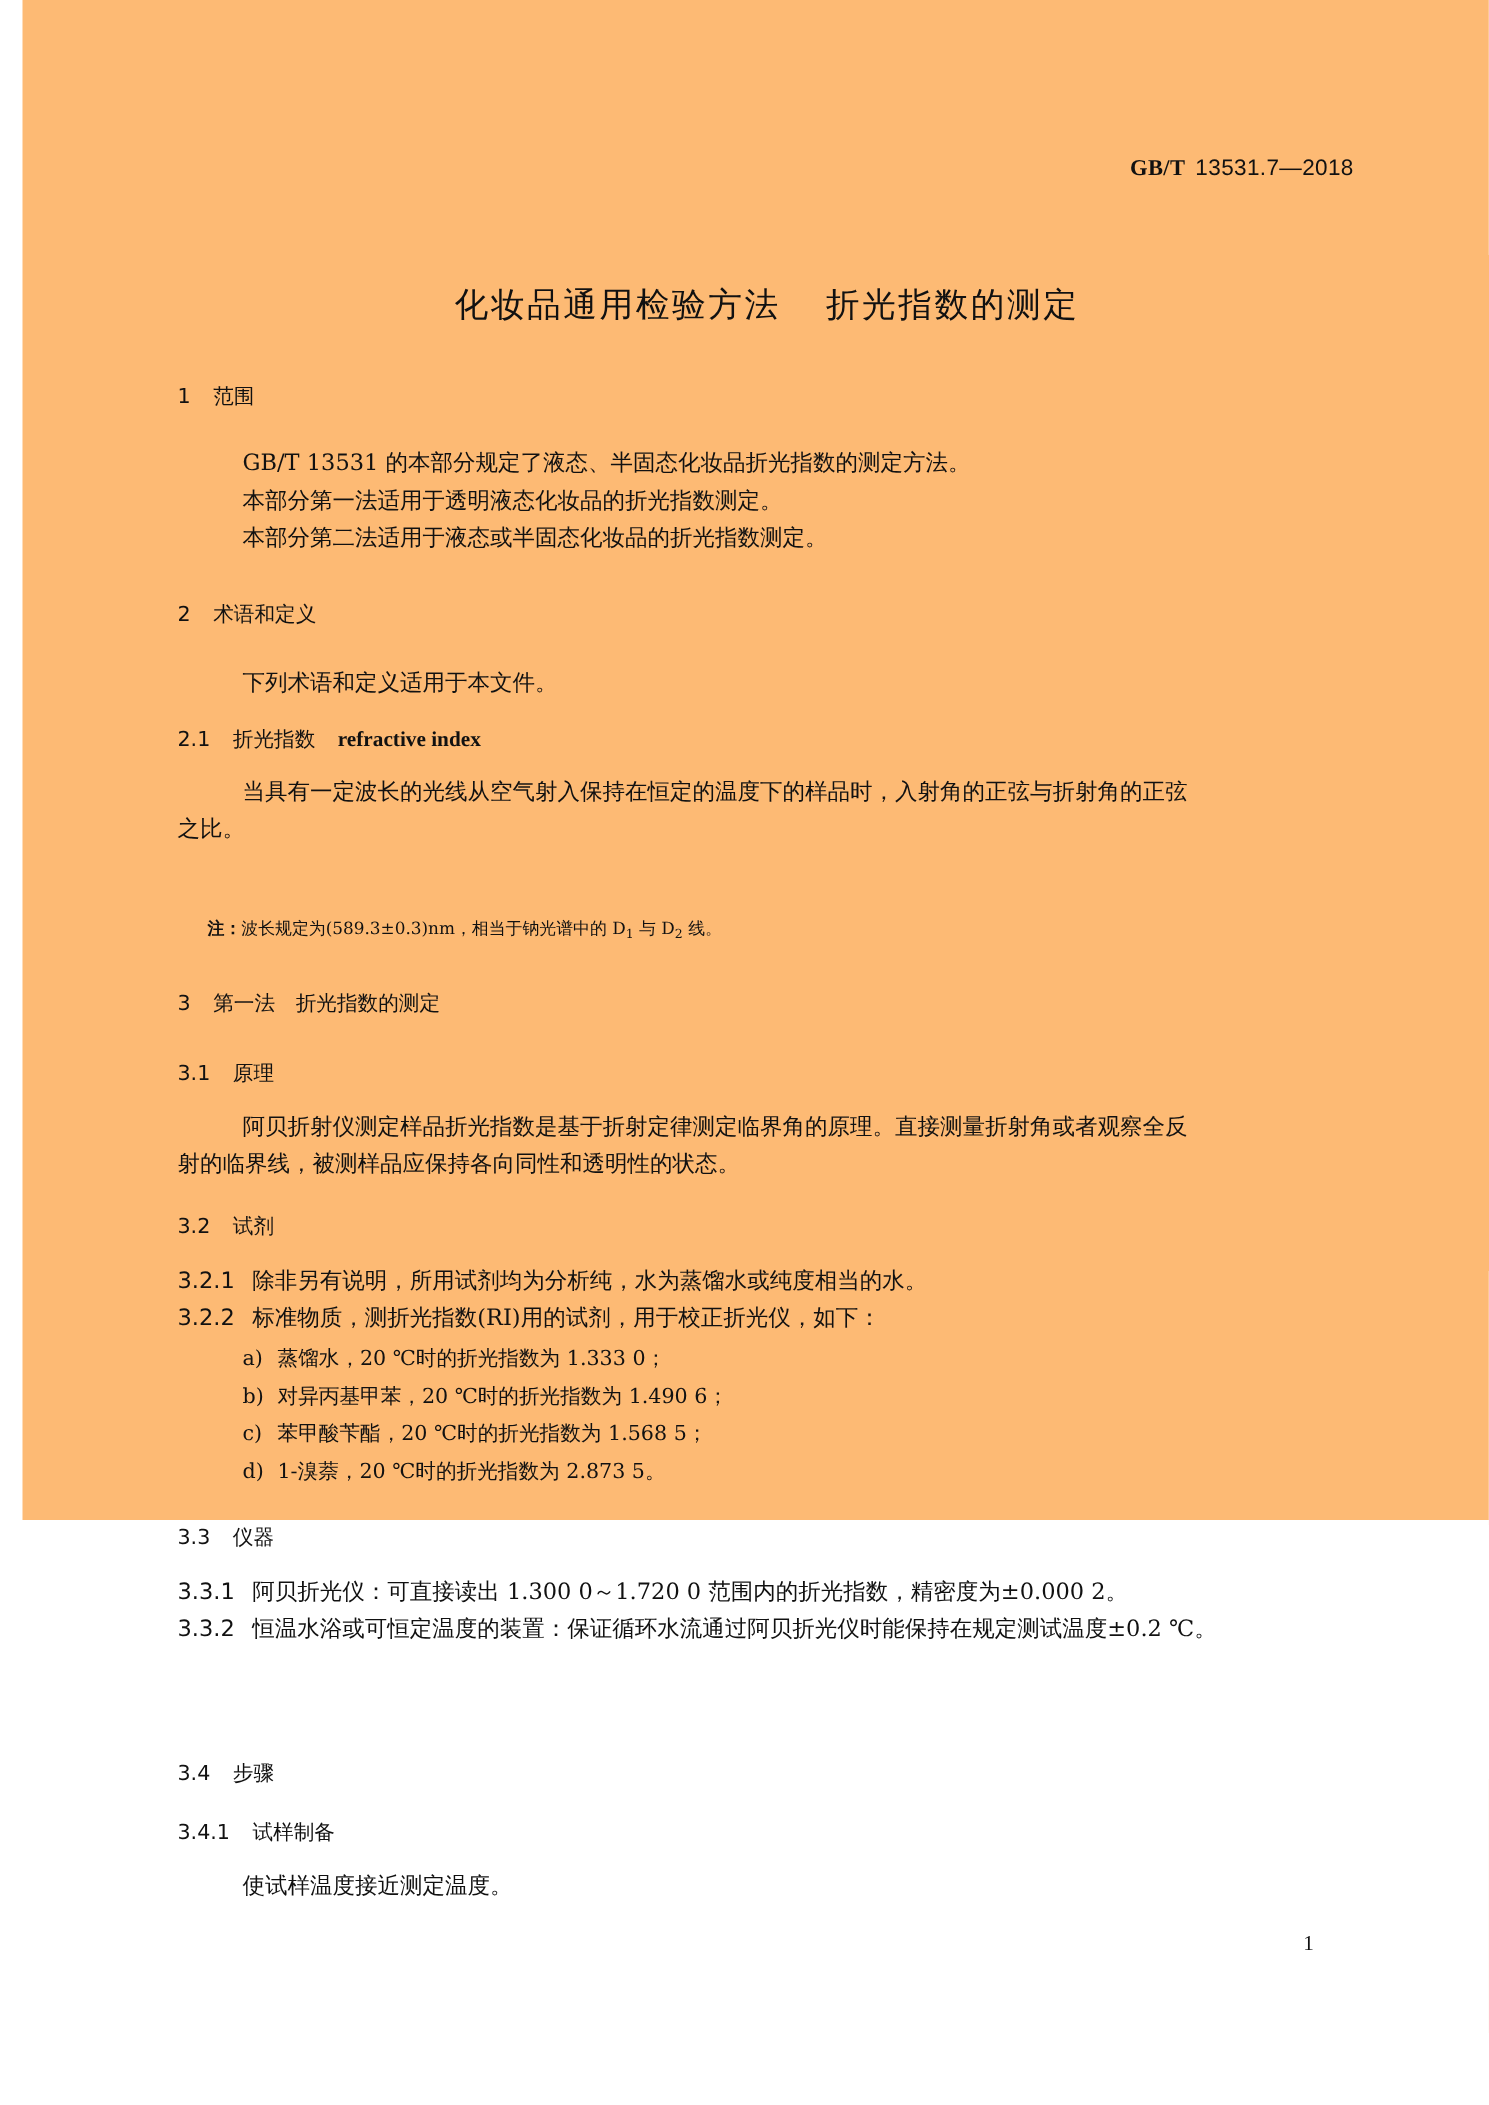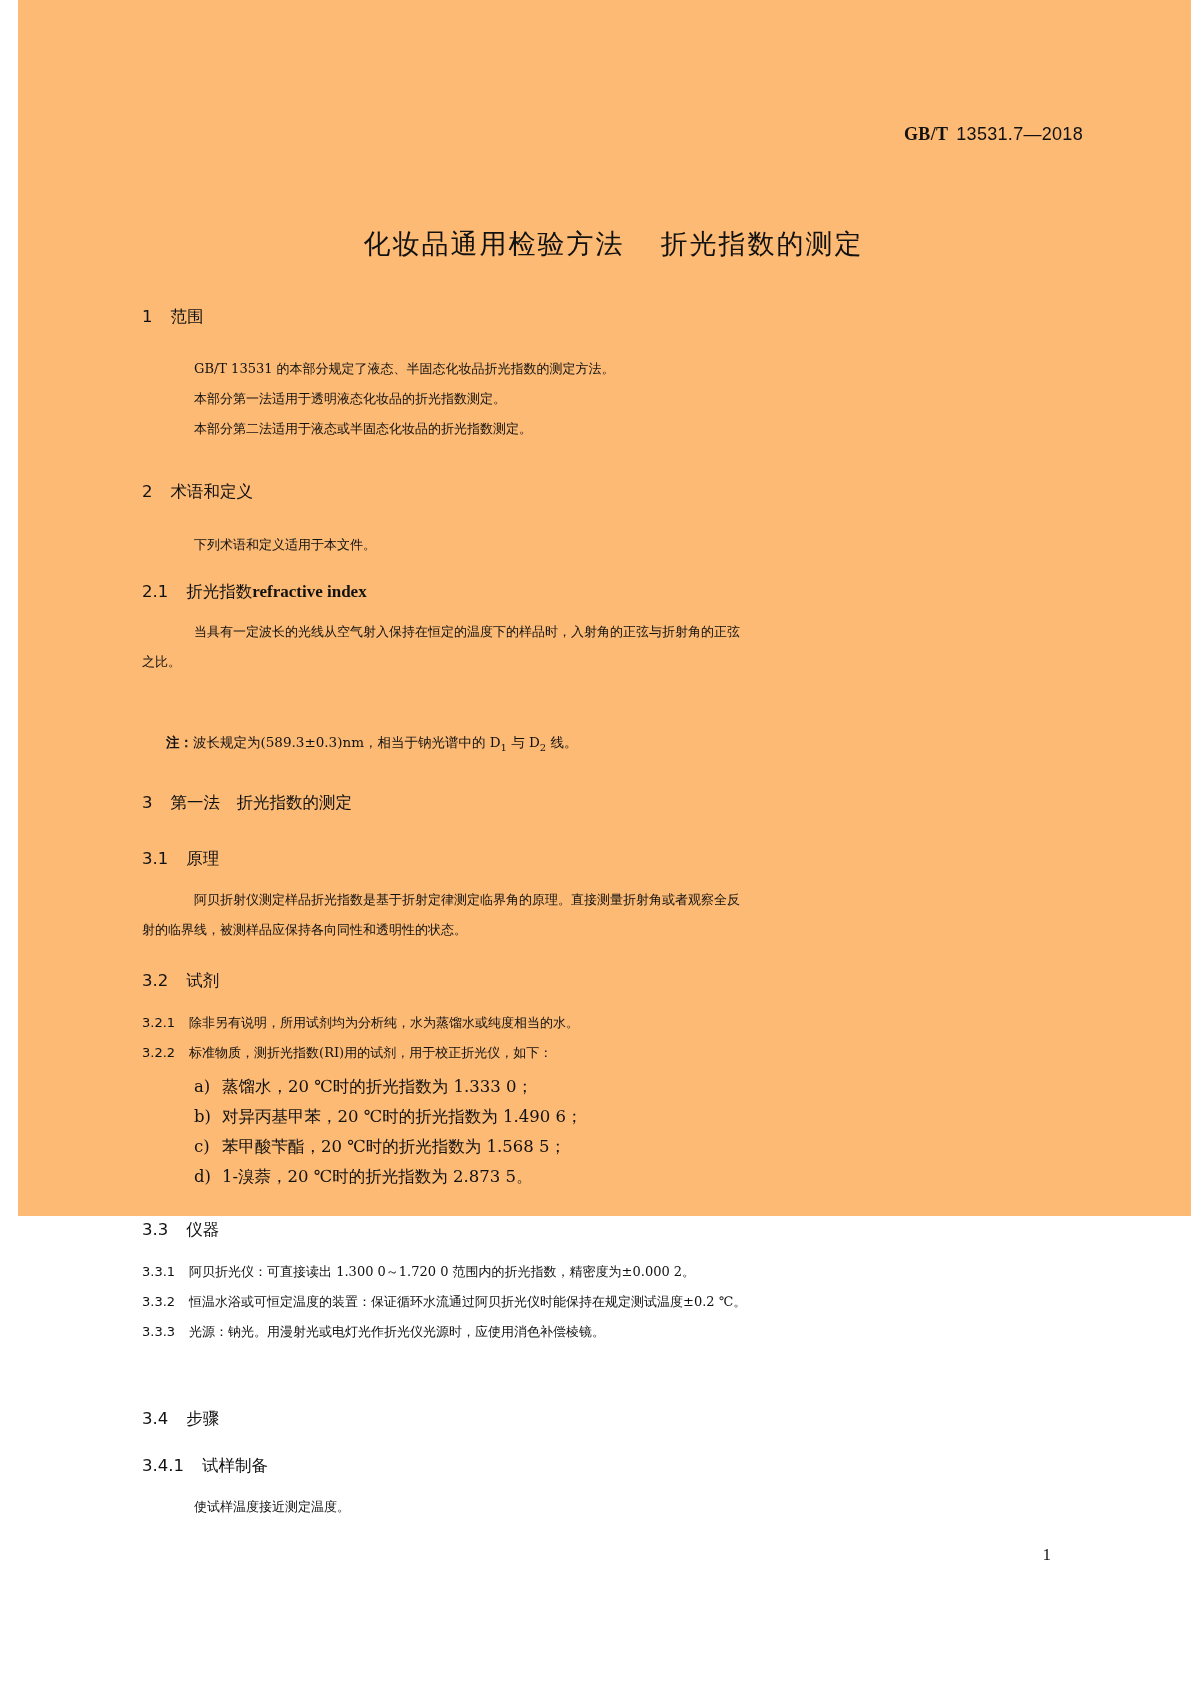--- a/index.html
+++ b/index.html
@@ -4,22 +4,22 @@
 <style>
   html, body { margin: 0; padding: 0; background: #ffffff; }
   body { width: 1191px; height: 1684px; position: relative; overflow: hidden; color: #111; }
   .page { position: absolute; left: 18px; top: 0; width: 1191px; height: 1216px; background: #fdba74; }
   .std-no { position: absolute; right: 126px; top: 124px; font-size: 18px; font-family: "Liberation Sans", sans-serif; letter-spacing: 0.3px; }
   .std-no b { font-family: "Liberation Serif", serif; font-weight: bold; margin-right: 8px; }
   .title { position: absolute; left: 0; width: 1191px; top: 226px; text-align: center; font-size: 27px; font-family: "DejaVu Sans", sans-serif; letter-spacing: 2px; }
   .title .gap { display: inline-block; width: 36px; }
   .h { position: absolute; left: 124px; font-family: "DejaVu Sans", sans-serif; font-size: 16.5px; }
   .h .num { display: inline-block; margin-right: 18px; }
-  .h .en { font-family: "Liberation Serif", serif; font-weight: bold; font-size: 17px; margin-left: 0; }
-  .p { position: absolute; font-family: "DejaVu Serif", serif; font-size: 13px; line-height: 1; }
+  .h .en { font-family: "Liberation Serif", serif; font-weight: bold; font-size: 17px; margin-left: 18px; }
+  .p { position: absolute; font-family: "DejaVu Serif", serif; font-size: 18px; line-height: 1; }
   .ind { left: 176px; }
   .full { left: 124px; right: 124px; }
   .note { position: absolute; left: 148px; top: 734px; font-family: "DejaVu Serif", serif; font-size: 13.5px; }
   .note b { font-family: "DejaVu Sans", sans-serif; }
   .item-num { display: inline-block; font-family: "DejaVu Sans", sans-serif; margin-right: 14px; }
   .list { position: absolute; left: 176px; font-family: "DejaVu Serif", serif; font-size: 16.5px; }
   .list .lab { display: inline-block; width: 28px; }
   .pageno { position: absolute; right: 158px; top: 1545px; font-family: "Liberation Serif", serif; font-size: 17px; }
   sub { font-size: 10px; }
 </style>
@@ -55,20 +55,19 @@
   <div class="p full" style="top:1016px"><span class="item-num">3.2.1</span><span>除非另有说明，所用试剂均为分析纯，水为蒸馏水或纯度相当的水。</span></div>
   <div class="p full" style="top:1046px"><span class="item-num">3.2.2</span><span>标准物质，测折光指数(RI)用的试剂，用于校正折光仪，如下：</span></div>
   <div class="list" style="top:1076px"><span class="lab">a)</span><span>蒸馏水，20 ℃时的折光指数为 1.333 0；</span></div>
   <div class="list" style="top:1106px"><span class="lab">b)</span><span>对异丙基甲苯，20 ℃时的折光指数为 1.490 6；</span></div>
   <div class="list" style="top:1136px"><span class="lab">c)</span><span>苯甲酸苄酯，20 ℃时的折光指数为 1.568 5；</span></div>
   <div class="list" style="top:1166px"><span class="lab">d)</span><span>1-溴萘，20 ℃时的折光指数为 2.873 5。</span></div>
 
   <div class="h" style="top:1219px"><span class="num">3.3</span><span>仪器</span></div>
   <div class="p full" style="top:1265px"><span class="item-num">3.3.1</span><span>阿贝折光仪：可直接读出 1.300 0～1.720 0 范围内的折光指数，精密度为±0.000 2。</span></div>
   <div class="p full" style="top:1295px"><span class="item-num">3.3.2</span><span>恒温水浴或可恒定温度的装置：保证循环水流通过阿贝折光仪时能保持在规定测试温度±0.2 ℃。</span></div>
-  <div class="p full" style="top:1325px"><span class="item-num">3.3.3</span><span>光源：钠光。用漫射光或电灯光作折光仪光源时，应使用消色补偿棱镜。</span></div>
 
   <div class="h" style="top:1408px"><span class="num">3.4</span><span>步骤</span></div>
   <div class="h" style="top:1455px"><span class="num">3.4.1</span><span>试样制备</span></div>
   <div class="p ind" style="top:1500px">使试样温度接近测定温度。</div>
 
   <div class="pageno">1</div>
 </div>
 
 </body></html>

